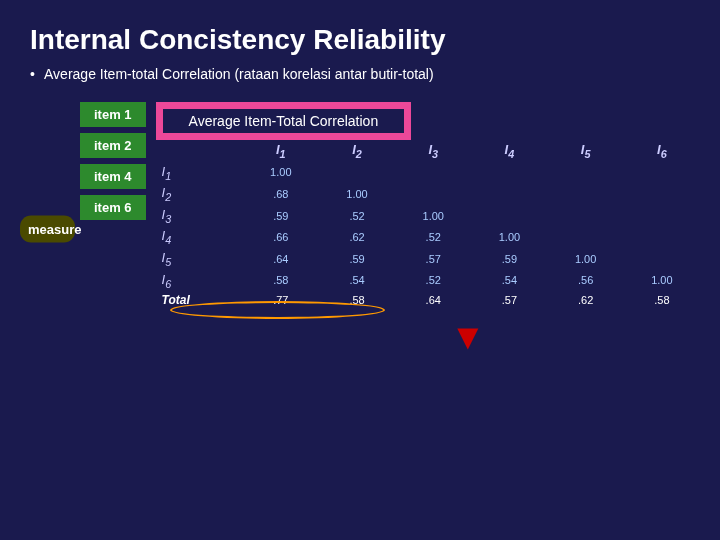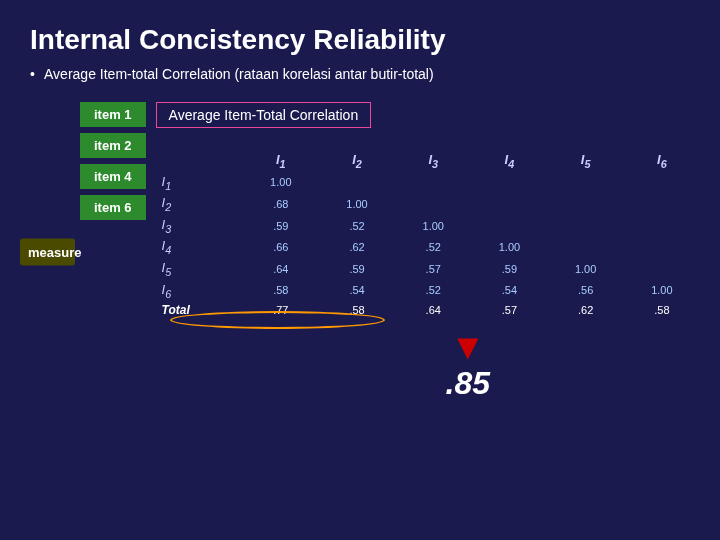--- a/index.html
+++ b/index.html
@@ -49,21 +49,21 @@
     .measure-label {
       position: absolute;
       left: 0;
       top: 50%;
       transform: translateY(-50%);
       background: #4a4a00;
       color: white;
       font-size: 13px;
       font-weight: bold;
       padding: 6px 8px;
-      border-radius: 3px;
+      border-radius: 11px;
       width: 55px;
       text-align: center;
     }
 
     .item-box {
       background: #2d8a2d;
       color: white;
       font-size: 13px;
       font-weight: bold;
       padding: 5px 14px;
@@ -71,26 +71,26 @@
       min-width: 65px;
       text-align: center;
     }
 
     .right-panel {
       flex: 1;
       position: relative;
     }
 
     .correlation-box {
-      border: 1px solid #ec4899;
+      border: 7px solid #ec4899;
       display: inline-block;
-      padding: 4px 12px;
+      padding: 4px 26px;
       font-size: 14px;
       color: white;
-      margin-bottom: 22px;
+      margin-bottom: 0;
       font-weight: normal;
     }
 
     .correlation-table {
       width: 100%;
       border-collapse: collapse;
       font-size: 12px;
       color: white;
     }
 
@@ -236,17 +236,16 @@
         left: 14px;
         width: 215px;
         height: 18px;
         border: 2px solid #ff9900;
         border-radius: 50%;
         pointer-events: none;
       "></div>
 
       <div style="display:flex; flex-direction:column; align-items:center; margin-top: 10px; margin-left: 80px;">
         <div style="color: #cc0000; font-size: 36px; line-height:1;">▼</div>
-        <div style="font-size: 32px; font-style: italic; font-weight: bold; color: white;">.85</div>
       </div>
     </div>
   </div>
 </div>
 
 </body></html>

